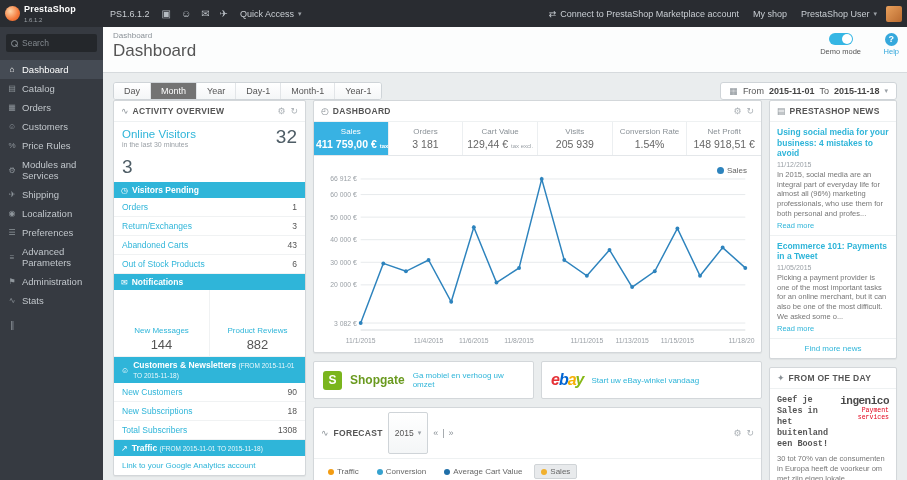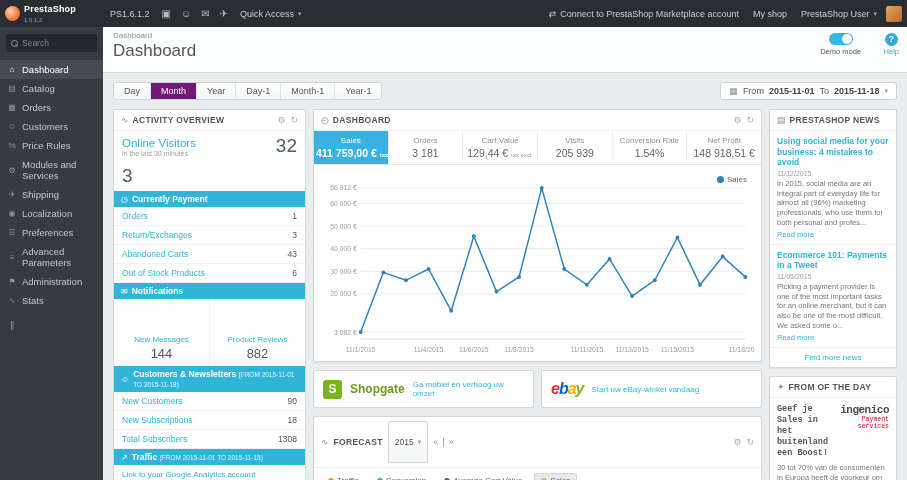--- a/index.html
+++ b/index.html
@@ -51,26 +51,26 @@
   .help-ctl { right:8px; }
   .toggle { width:24px; height:12px; background:#35b6e4; border-radius:7px; position:relative; margin:0 auto 2px auto; cursor:pointer; }
   .toggle::after { content:""; position:absolute; right:1px; top:1px; width:10px; height:10px; background:#fff; border-radius:50%; }
   .help-bubble { width:13px; height:13px; border-radius:50%; background:#35a8dc; color:#fff; font-size:9px; font-weight:bold;
                  line-height:13px; text-align:center; margin:0 auto 1px auto; cursor:pointer; }
   .help-label { color:#35a8dc; }
 
   .content { padding:9px 10px; height:calc(100% - 46px); overflow:hidden; }
 
   
-  .filter-row { display:flex; justify-content:space-between; align-items:center; margin-bottom:9px; }
+  .filter-row { display:flex; justify-content:space-between; align-items:center; }
   .btn-group { display:inline-flex; background:#fff; border:1px solid #cfd4d8; border-radius:3px; overflow:hidden; }
   .btn-group .fbtn { padding:3px 10px; font-size:9px; color:#555; border-right:1px solid #e2e5e8;
                      background:linear-gradient(#fff,#f4f6f7); cursor:pointer; }
   .btn-group .fbtn:last-child { border-right:0; }
-  .btn-group .fbtn.active { background:#701a75; color:#fff; }
+  .btn-group .fbtn.active { background:#737373; color:#fff; }
   .date-box { background:#fff; border:1px solid #cfd4d8; border-radius:3px; padding:3px 8px; font-size:9px;
               display:flex; align-items:center; gap:5px; cursor:pointer; }
   .date-box b { color:#444; }
   .cal-ic { color:#8a9197; font-size:9px; }
 
   
   .cols { display:flex; gap:7px; align-items:flex-start; }
   .col-left { width:193px; flex:0 0 auto; }
   .col-center { flex:1; min-width:0; }
   .col-right { width:128px; flex:0 0 auto; }
@@ -300,21 +300,21 @@
               <div class="bs-sub">in the last 30 minutes</div>
             </div>
             <div class="bs-value">32</div>
           </div>
           <div class="big-stat">
             <div class="bs-value">3</div>
           </div>
 
           <div class="section-bar">
             <span class="sb-ic">◷</span>
-            <span>Currently Payment</span>
+            <span>Visitors Pending</span>
           </div>
           <div class="a-row">
             <span class="lab">Orders</span>
             <span class="val">1</span>
           </div>
           <div class="a-row">
             <span class="lab">Return/Exchanges</span>
             <span class="val">3</span>
           </div>
           <div class="a-row">

